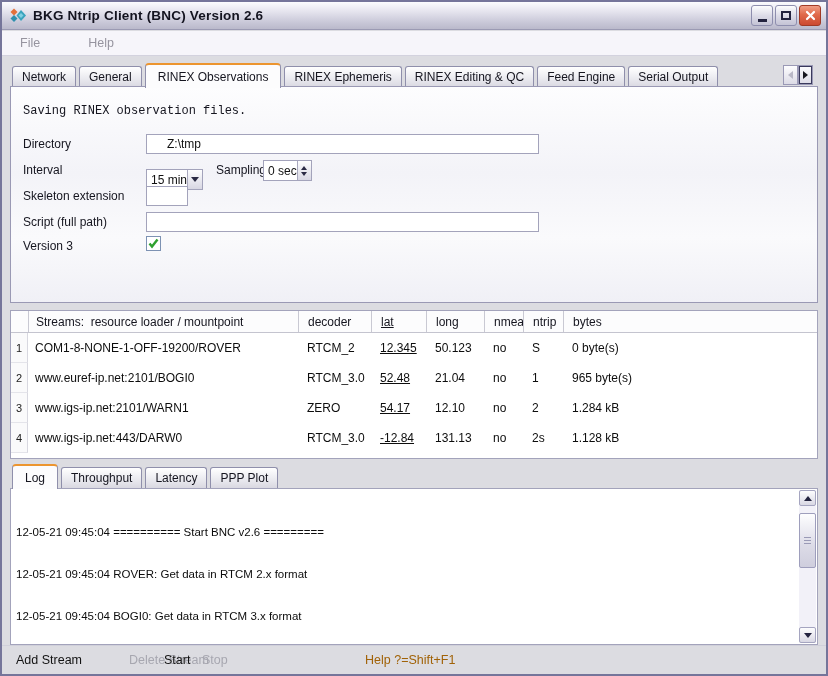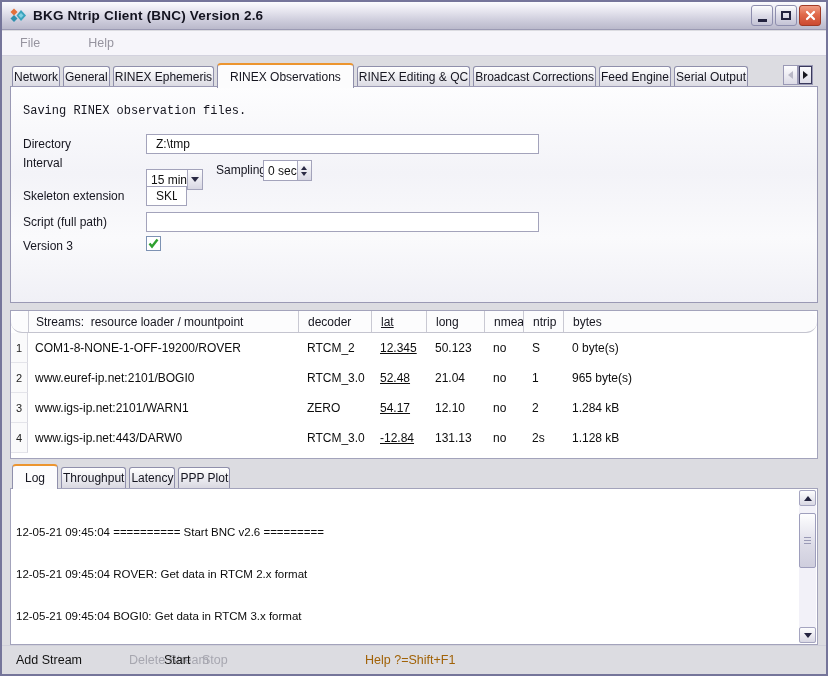--- a/index.html
+++ b/index.html
@@ -32,21 +32,21 @@
   
   .menubar {
     position:absolute; left:0; top:29px; right:0; height:25px;
     background:#f6f5fa; border-bottom:1px solid #d3d2de;
     display:flex; align-items:center; padding-left:14px; gap:40px;
   }
   .menu-item { font-size:12.5px; color:#96949f; padding:2px 4px; }
   
   .tabbar { position:absolute; top:60px; left:10px; height:25px; display:flex; align-items:flex-end; gap:3px; }
   .tab {
-    height:21px; padding:0 1px; font-size:12px; color:#15151f;
+    height:21px; padding:0 9px; font-size:12px; color:#15151f;
     border:1px solid #8f8fab; border-bottom:none; border-radius:3px 3px 0 0;
     background:linear-gradient(180deg,#ffffff,#ebebf0 55%,#d9d8e1);
     display:flex; align-items:center; white-space:nowrap;
   }
   .tab.active {
     height:25px; padding:0 12px; background:#fcfcfd; z-index:4; position:relative;
     border-top:2px solid var(--accent-orange,#ec952f); margin-bottom:-1px; border-radius:4px 4px 0 0;
   }
   .tabscroll { position:absolute; top:63px; right:13px; display:flex; }
   .tsbtn {
@@ -60,21 +60,21 @@
   
   .pane {
     position:absolute; top:84px; left:8px; right:8px; height:217px;
     border:1px solid #9a99b4;
     background:linear-gradient(180deg,#fdfdfe 0%,#f3f3f8 40%,#fafafc 70%,#f0f0f6 100%);
   }
   .desc { position:absolute; left:12px; top:17px; font-size:12px; color:#15151f;font-family:Liberation Mono, monospace; }
   .flabel { position:absolute; left:12px; font-size:12px; color:#15151f; }
   .tinput {
     position:absolute; height:20px; border:1px solid #a3a3bb; background:#fff;
-    font-family:"Liberation Sans", sans-serif; font-size:12px; color:#111; padding:0 9px;
+    font-family:"Liberation Sans", sans-serif; font-size:12px; color:#111; padding:0 20px;
   }
   .combo {
     position:absolute; height:21px; border:1px solid #a3a3bb; background:#fff;
     display:flex; align-items:center; font-size:12px; color:#111;
   }
   .combo .val { flex:1; padding-left:4px; white-space:nowrap; }
   .combo-btn {
     width:17px; height:100%; border-left:1px solid #a9a9bf;
     background:linear-gradient(180deg,#fdfdfe,#d8d7e3);
     display:flex; align-items:center; justify-content:center; flex-direction:column;
@@ -84,21 +84,21 @@
   .spin-down { width:0; height:0; border-left:3px solid transparent; border-right:3px solid transparent; border-top:4px solid #2a2a44; margin:1px 0; }
   .checkbox {
     position:absolute; width:15px; height:15px; background:#fff;
     border:1px solid #7d92b3; display:flex; align-items:center; justify-content:center;
   }
   
   .stable {
     position:absolute; top:308px; left:8px; right:8px; height:149px;
     background:#fff; border:1px solid #a3a3bb;
   }
-  .thead { display:flex; height:22px; border-bottom:1px solid #c4c4cf; background:#fcfcfd; font-size:12px; color:#15151f; align-items:center;border-radius:11px; }
+  .thead { display:flex; height:22px; border-bottom:1px solid #c4c4cf; background:#fcfcfd; font-size:12px; color:#15151f; align-items:center; }
   .thead > div { border-left:1px solid #c9c9d3; height:100%; display:flex; align-items:center; padding-left:9px; white-space:pre; }
   .trow { display:flex; height:30px; align-items:stretch; font-size:12px; color:#0d0d0d; }
   .trow > div { display:flex; align-items:center; padding-left:9px; white-space:nowrap; overflow:hidden; }
   .c-num { width:17px; justify-content:center; padding-left:0 !important; background:#fafafb; border-right:1px solid #d8d8e0; border-bottom:1px solid #e4e4ea; font-size:11px; color:#222; }
   .c-num-h { width:17px; border-left:none !important; padding-left:0 !important; }
   .c-mount { width:270px; padding-left:7px !important; }
   .c-dec { width:73px; }
   .c-lat { width:55px;text-decoration:underline; }
   .c-long { width:58px; }
   .c-nmea { width:39px; }
@@ -159,43 +159,42 @@
   </div>
 
   <div class="menubar">
     <div class="menu-item">File</div>
     <div class="menu-item">Help</div>
   </div>
 
   <div class="tabbar">
     <div class="tab">Network</div>
     <div class="tab">General</div>
+    <div class="tab active">RINEX Observations</div>
     <div class="tab">RINEX Ephemeris</div>
-    <div class="tab active">RINEX Observations</div>
     <div class="tab">RINEX Editing &amp; QC</div>
-    <div class="tab">Broadcast Corrections</div>
     <div class="tab">Feed Engine</div>
     <div class="tab">Serial Output</div>
   </div>
   <div class="tabscroll">
     <div class="tsbtn">
         <div class="arr-l"></div>
       </div>
     <div class="tsbtn focus">
         <div class="arr-r"></div>
       </div>
   </div>
 
   <div class="pane">
     <div class="desc">Saving RINEX observation files.</div>
 
     <div class="flabel" style="top:50px;">Directory</div>
     <input class="tinput" style="left: 135px; top: 47px; width: 393px;" value="Z:\tmp">
 
-    <div class="flabel" style="top:69px;text-align:center;">Interval</div>
+    <div class="flabel" style="top:76px;text-align:center;">Interval</div>
     <div class="combo" style="left:135px; top:82px; width:57px;">
       <div class="val">15 min</div>
       <div class="combo-btn">
           <div class="chev-down"></div>
         </div>
     </div>
 
     <div class="flabel" style="left:205px; top:76px;">Sampling</div>
     <div class="combo" style="left:252px; top:73px; width:49px;">
       <div class="val">0 sec</div>

